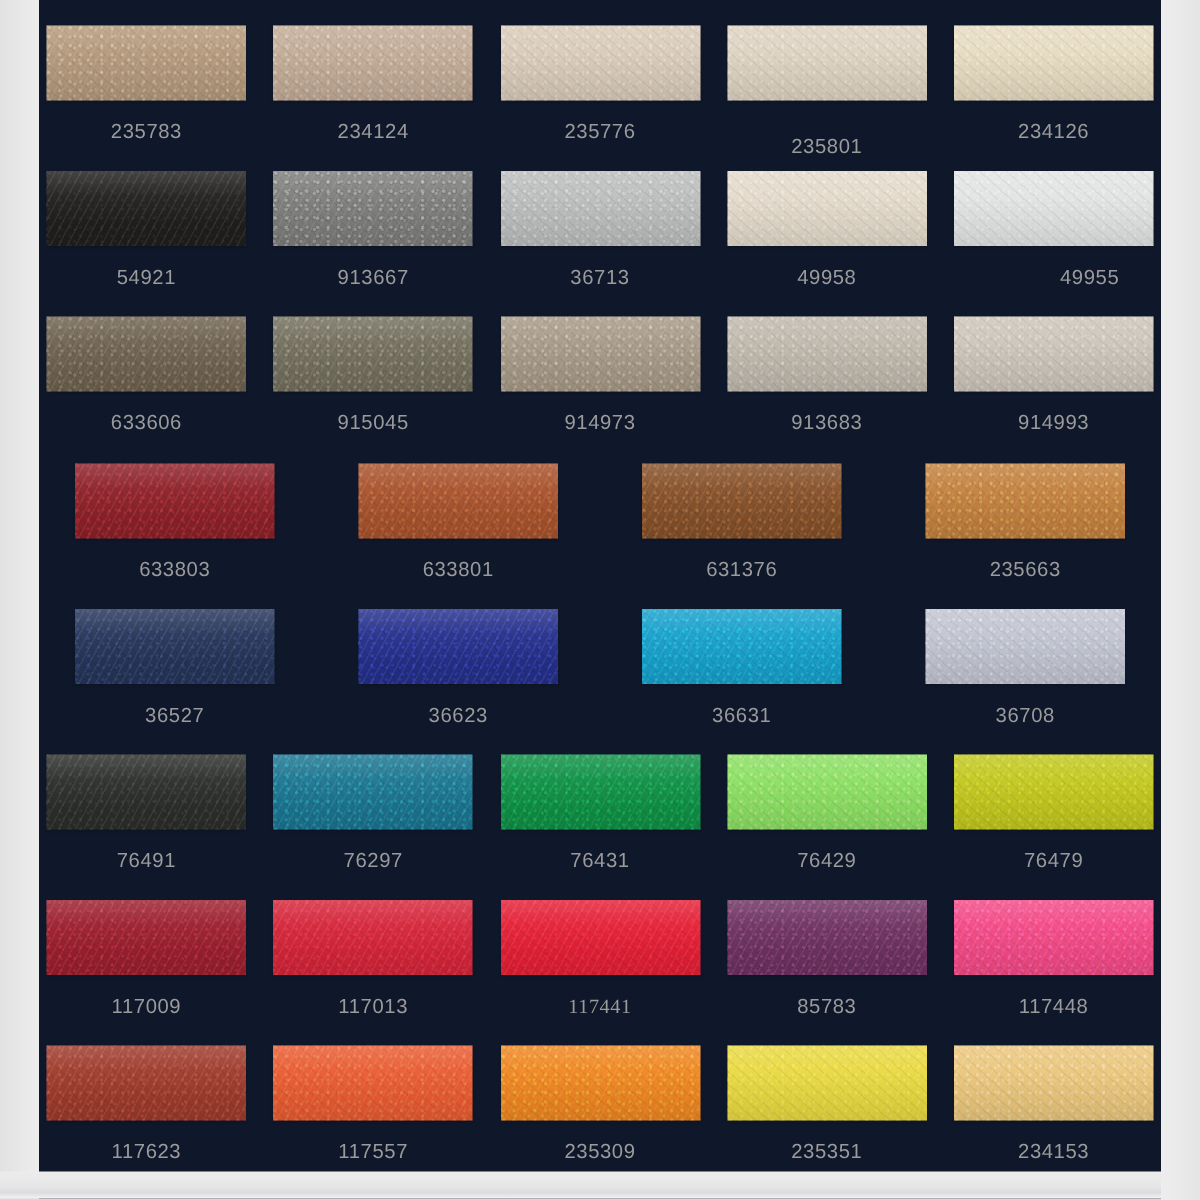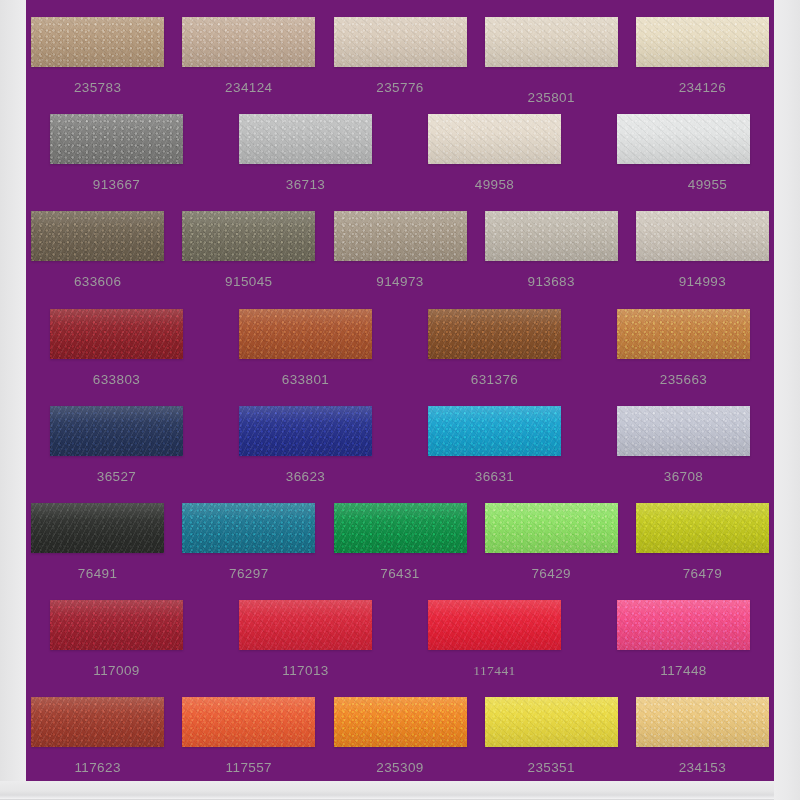--- a/index.html
+++ b/index.html
@@ -123,21 +123,21 @@
     color: #9b9b9b;
     text-align: center;
     line-height: 1;
     white-space: nowrap;
     user-select: none;
   }
 </style>
 </head>
 <body>
 
-<div id="swatch-page" style="background-color: #701a75;">
+<div id="swatch-page" style="background-color: #0f172a;">
   <div class="swatch-grid">
       <div class="swatch-row">
         <div class="swatch-cell">
           <div class="chip-wrap" style="--chip-color: #b59a7c;">
             <div class="chip" style="background-color: rgb(181, 154, 124);"></div>
           </div>
           <div class="chip-label" style="color: rgb(155, 155, 155);">235783</div>
         </div>
         <div class="swatch-cell">
           <div class="chip-wrap" style="--chip-color: #c3ac97;">
@@ -159,20 +159,26 @@
         </div>
         <div class="swatch-cell">
           <div class="chip-wrap" style="--chip-color: #e7dcc1;">
             <div class="chip" style="background-color: rgb(231, 220, 193);"></div>
           </div>
           <div class="chip-label" style="color: rgb(155, 155, 155);">234126</div>
         </div>
       </div>
       <div class="swatch-row">
         <div class="swatch-cell">
+          <div class="chip-wrap" style="--chip-color: #201f1d;">
+            <div class="chip" style="background-color: rgb(32, 31, 29);"></div>
+          </div>
+          <div class="chip-label" style="color: rgb(155, 155, 155);">54921</div>
+        </div>
+        <div class="swatch-cell">
           <div class="chip-wrap" style="--chip-color: #7e7e7c;">
             <div class="chip" style="background-color: rgb(126, 126, 124);"></div>
           </div>
           <div class="chip-label" style="color: rgb(155, 155, 155);">913667</div>
         </div>
         <div class="swatch-cell">
           <div class="chip-wrap" style="--chip-color: #bcbdbd;">
             <div class="chip" style="background-color: rgb(188, 189, 189);"></div>
           </div>
           <div class="chip-label" style="color: rgb(155, 155, 155);">36713</div>
@@ -317,20 +323,26 @@
           <div class="chip-wrap" style="--chip-color: #d62539;">
             <div class="chip" style="background-color: rgb(214, 37, 57);"></div>
           </div>
           <div class="chip-label" style="color: rgb(155, 155, 155);">117013</div>
         </div>
         <div class="swatch-cell">
           <div class="chip-wrap" style="--chip-color: #e61f35;">
             <div class="chip" style="background-color: rgb(230, 31, 53);"></div>
           </div>
           <div class="chip-label" style="color: rgb(155, 155, 155); font-family: Liberation Serif, serif;">117441</div>
+        </div>
+        <div class="swatch-cell">
+          <div class="chip-wrap" style="--chip-color: #6e3262;">
+            <div class="chip" style="background-color: rgb(110, 50, 98);"></div>
+          </div>
+          <div class="chip-label" style="color: rgb(155, 155, 155);">85783</div>
         </div>
         <div class="swatch-cell">
           <div class="chip-wrap" style="--chip-color: #f44a86;">
             <div class="chip" style="background-color: rgb(244, 74, 134);"></div>
           </div>
           <div class="chip-label" style="color: rgb(155, 155, 155);">117448</div>
         </div>
       </div>
       <div class="swatch-row">
         <div class="swatch-cell">

